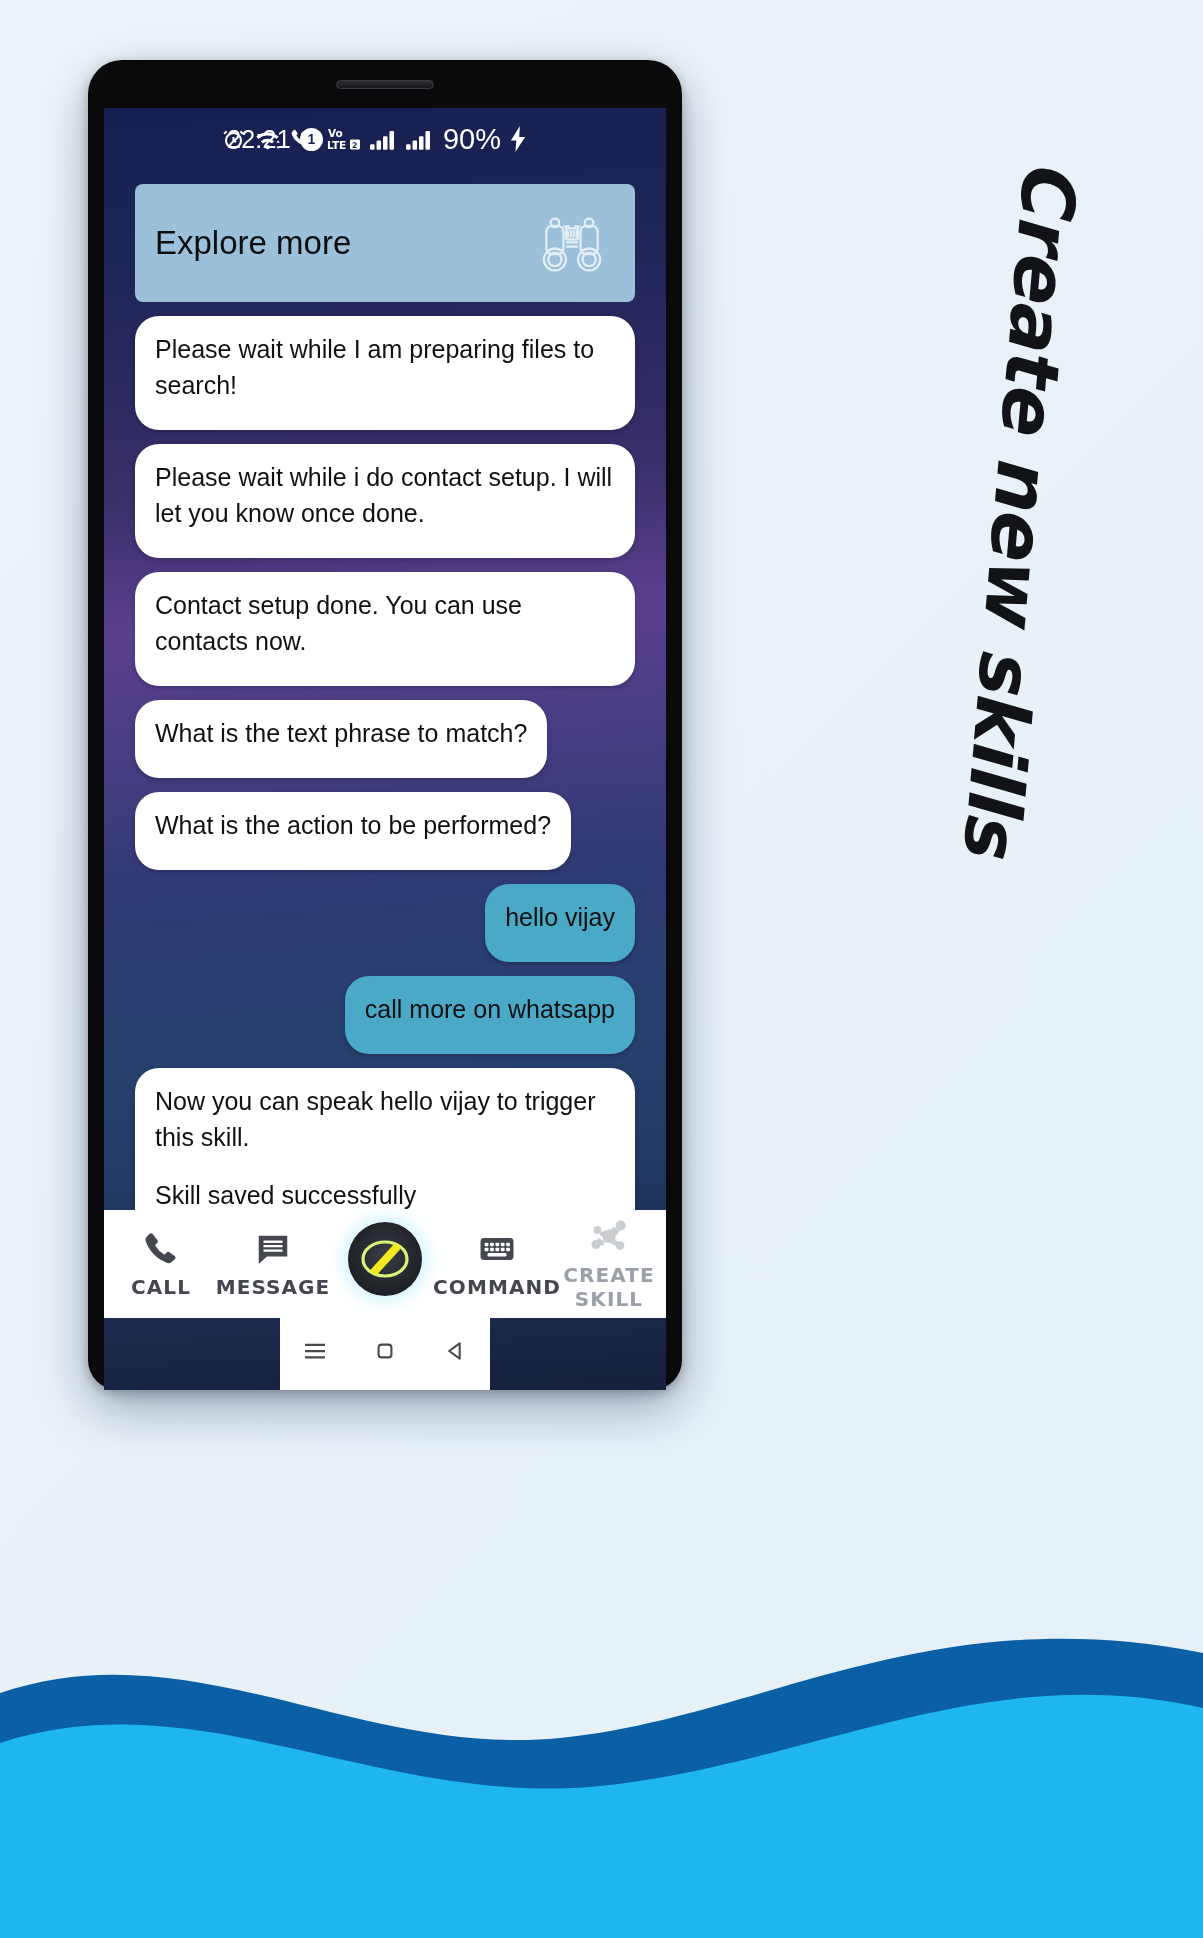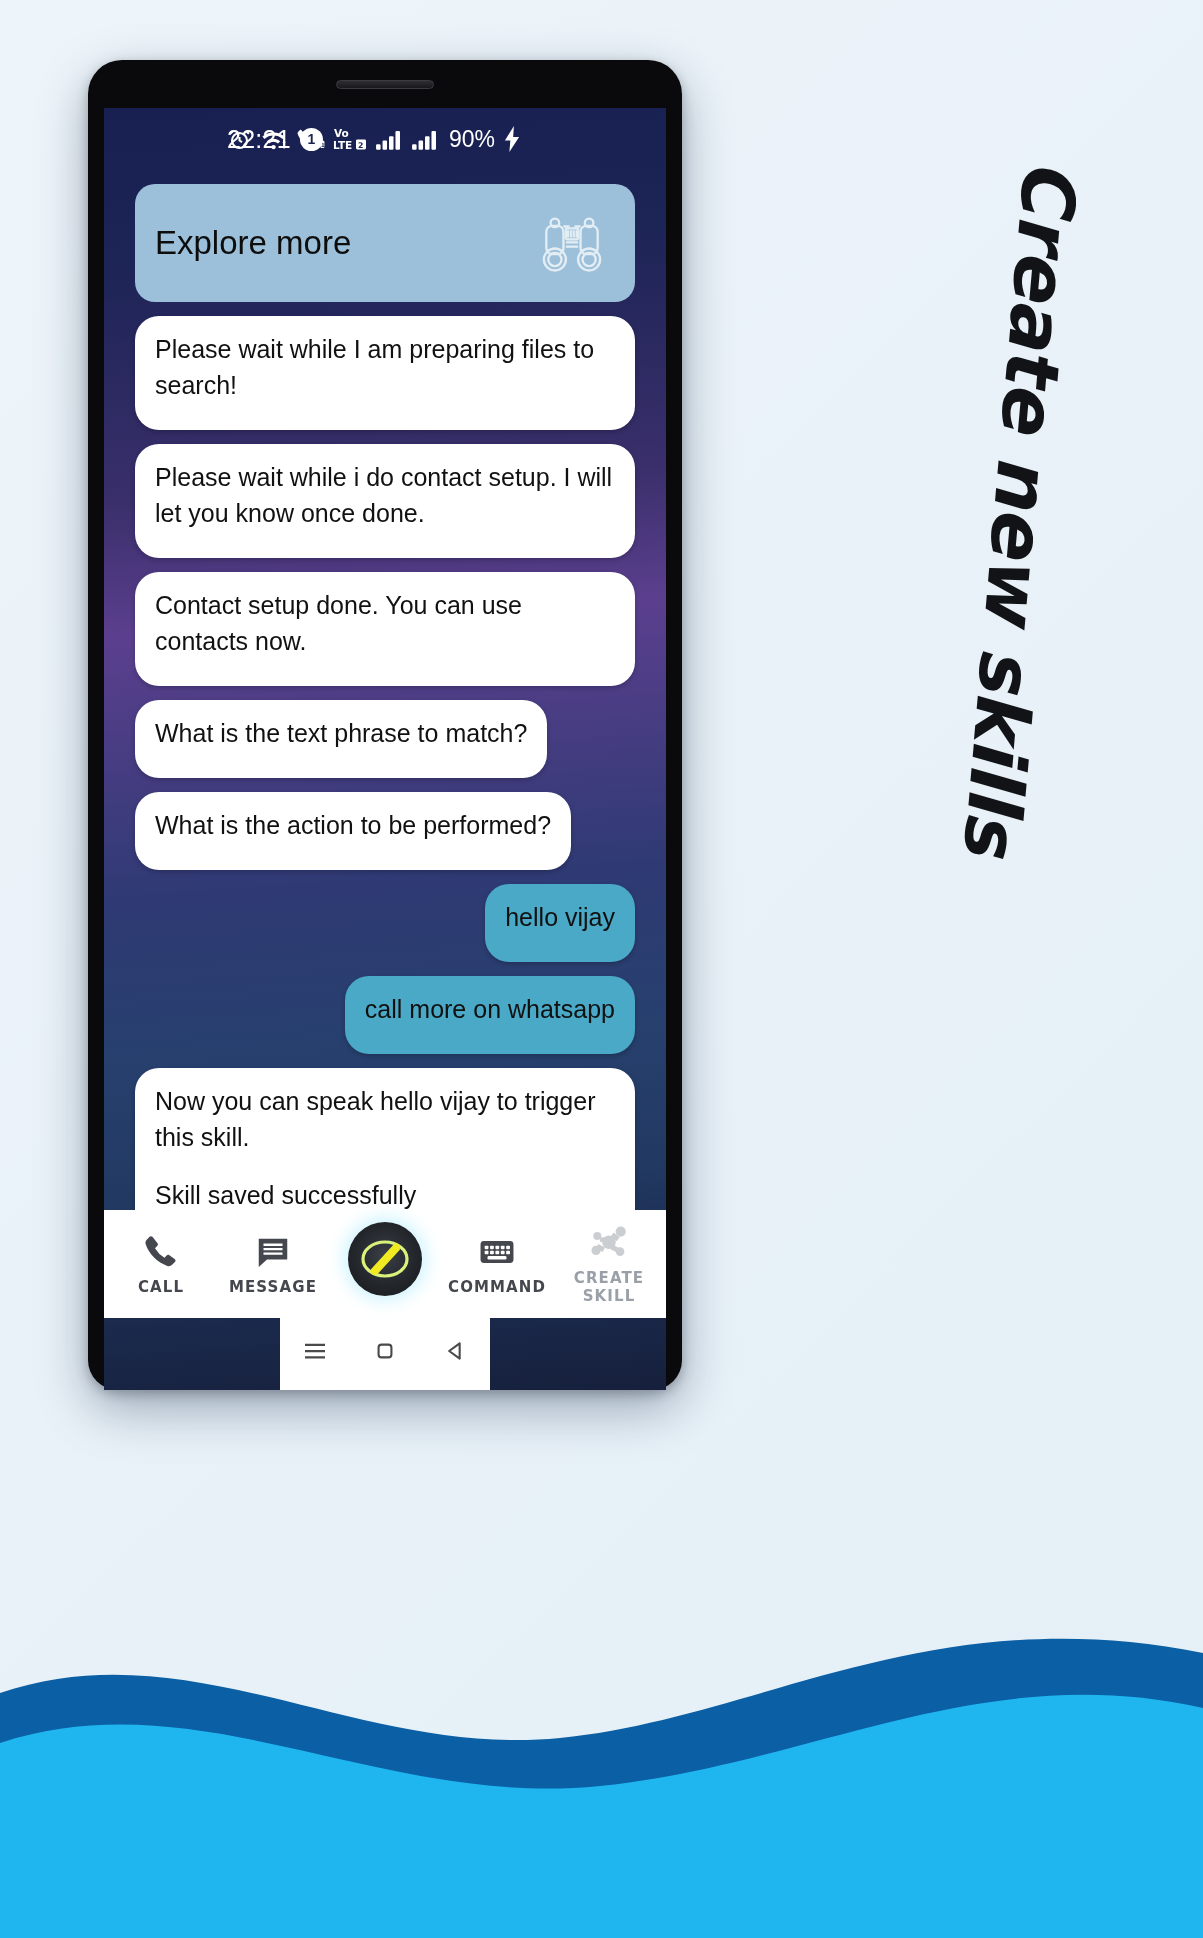--- a/index.html
+++ b/index.html
@@ -96,35 +96,35 @@
     width: 23px; height: 23px; border-radius: 50%;
     background: #fff; color: #1b2450;
     font-size: 14px; font-weight: bold;
     display: flex; align-items: center; justify-content: center;
   }
   #sb-right {
     margin-left: auto;
     display: flex; align-items: center; gap: 8px;
   }
   .sb-ico { display: block; }
-  #sb-batt { font-size: 23px; font-weight: 500; margin-left: 2px; }
+  #sb-batt { font-size: 29px; font-weight: 500; margin-left: 2px; }
 
   
   #chat {
     flex: 1 1 auto;
     padding: 14px 12px 4px 12px;
     display: flex;
     flex-direction: column;
     gap: 14px;
     overflow: hidden;
   }
 
   #explore-card {
     background: #9cc0da;
-    border-radius: 20px;
+    border-radius: 8px;
     height: 118px;
     flex: 0 0 118px;
     display: flex;
     align-items: center;
     justify-content: space-between;
     padding: 0 26px 0 20px;
     position: relative;
   }
   #explore-label {
     font-size: 33px;
@@ -158,21 +158,21 @@
     align-items: center;
     justify-content: space-around;
     padding: 0 6px;
   }
   .navitem {
     display: flex; flex-direction: column;
     align-items: center; justify-content: center;
     gap: 7px; width: 112px;
   }
   .navitem .lbl {
-    font-size: 15px;
+    font-size: 20px;
     font-weight: bold;
     letter-spacing: 1.1px;
     color: #44474d;
     text-align: center;
     line-height: 1.2;
     font-family: "DejaVu Sans", sans-serif;
   }
   .navitem.dim .lbl { color: #9aa0a8; }
   .navitem.dim svg  { opacity: .45; }
 

